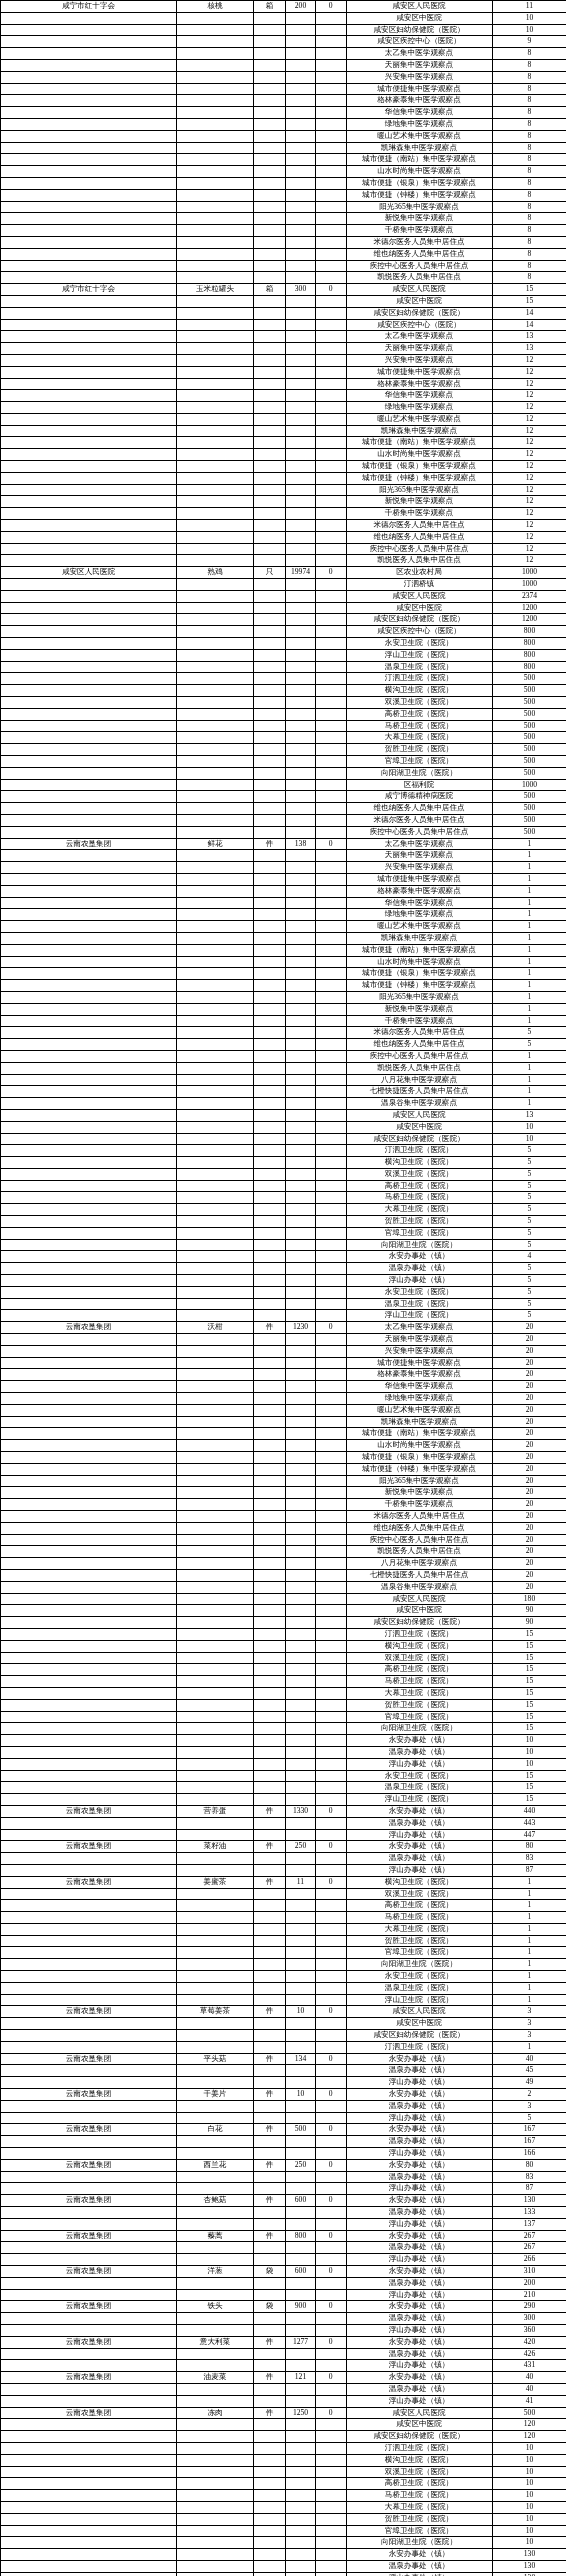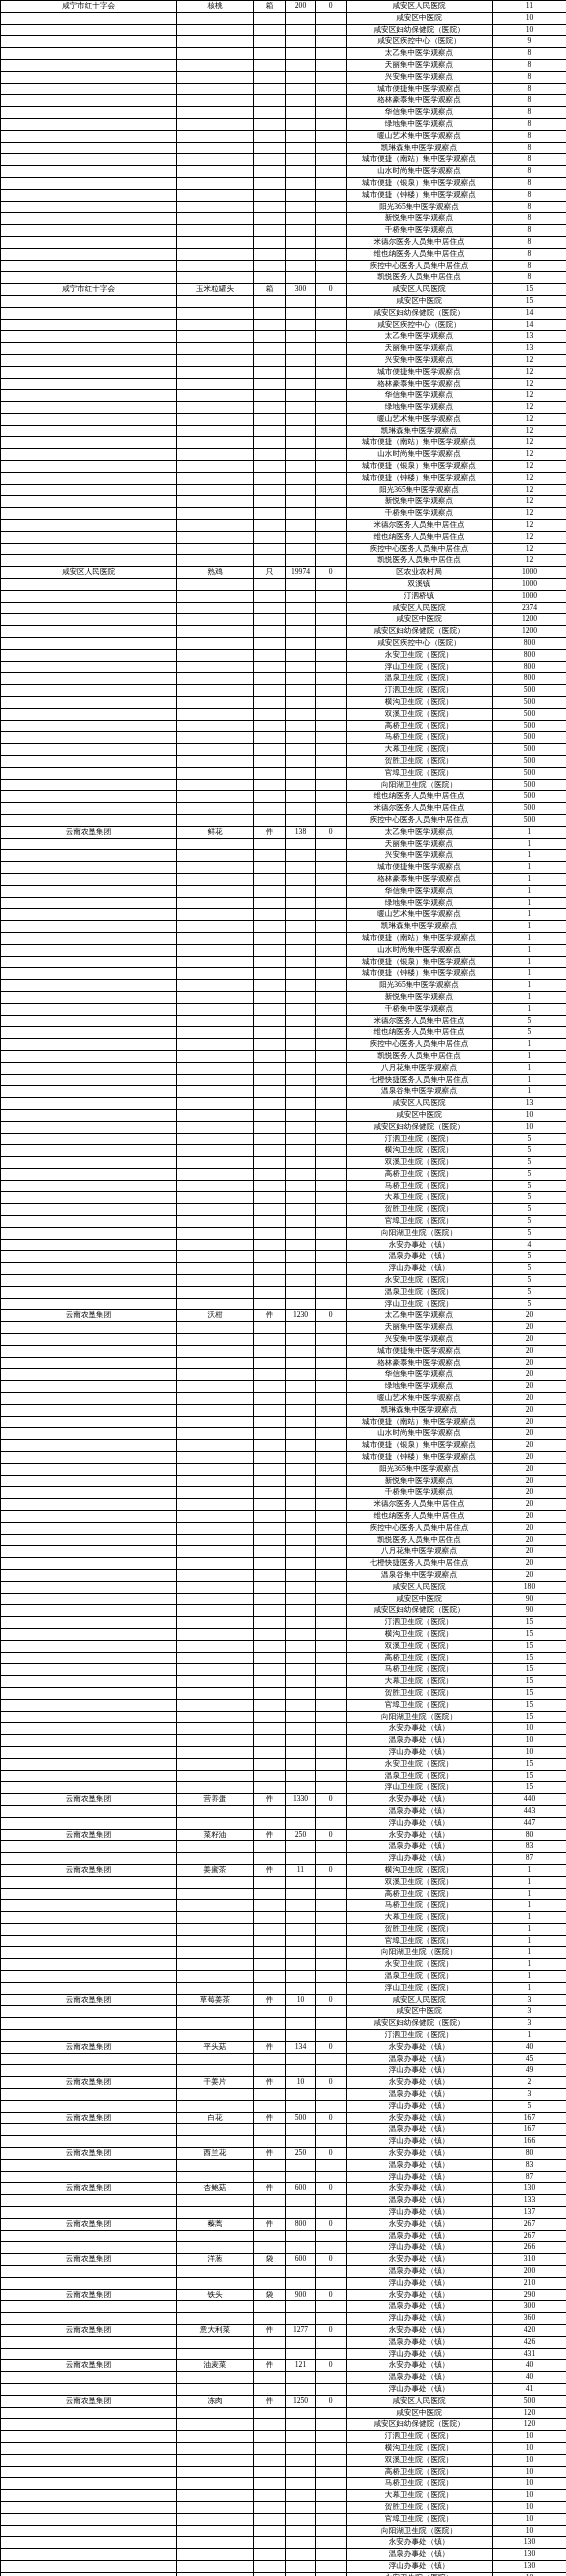--- a/index.html
+++ b/index.html
@@ -484,29 +484,20 @@
           <td>0</td>
           <td>区农业农村局</td>
           <td>1000</td>
         </tr>
         <tr>
           <td></td>
           <td></td>
           <td></td>
           <td></td>
           <td></td>
-          <td>双溪镇</td>
-          <td>1000</td>
-        </tr>
-        <tr>
-          <td></td>
-          <td></td>
-          <td></td>
-          <td></td>
-          <td></td>
           <td>汀泗桥镇</td>
           <td>1000</td>
         </tr>
         <tr>
           <td></td>
           <td></td>
           <td></td>
           <td></td>
           <td></td>
           <td>咸安区人民医院</td>
@@ -638,20 +629,38 @@
           <td>官埠卫生院（医院）</td>
           <td>500</td>
         </tr>
         <tr>
           <td></td>
           <td></td>
           <td></td>
           <td></td>
           <td></td>
           <td>向阳湖卫生院（医院）</td>
+          <td>500</td>
+        </tr>
+        <tr>
+          <td></td>
+          <td></td>
+          <td></td>
+          <td></td>
+          <td></td>
+          <td>区福利院</td>
+          <td>1000</td>
+        </tr>
+        <tr>
+          <td></td>
+          <td></td>
+          <td></td>
+          <td></td>
+          <td></td>
+          <td>咸宁博德精神病医院</td>
           <td>500</td>
         </tr>
         <tr>
           <td></td>
           <td></td>
           <td></td>
           <td></td>
           <td></td>
           <td>维也纳医务人员集中居住点</td>
           <td>500</td>

